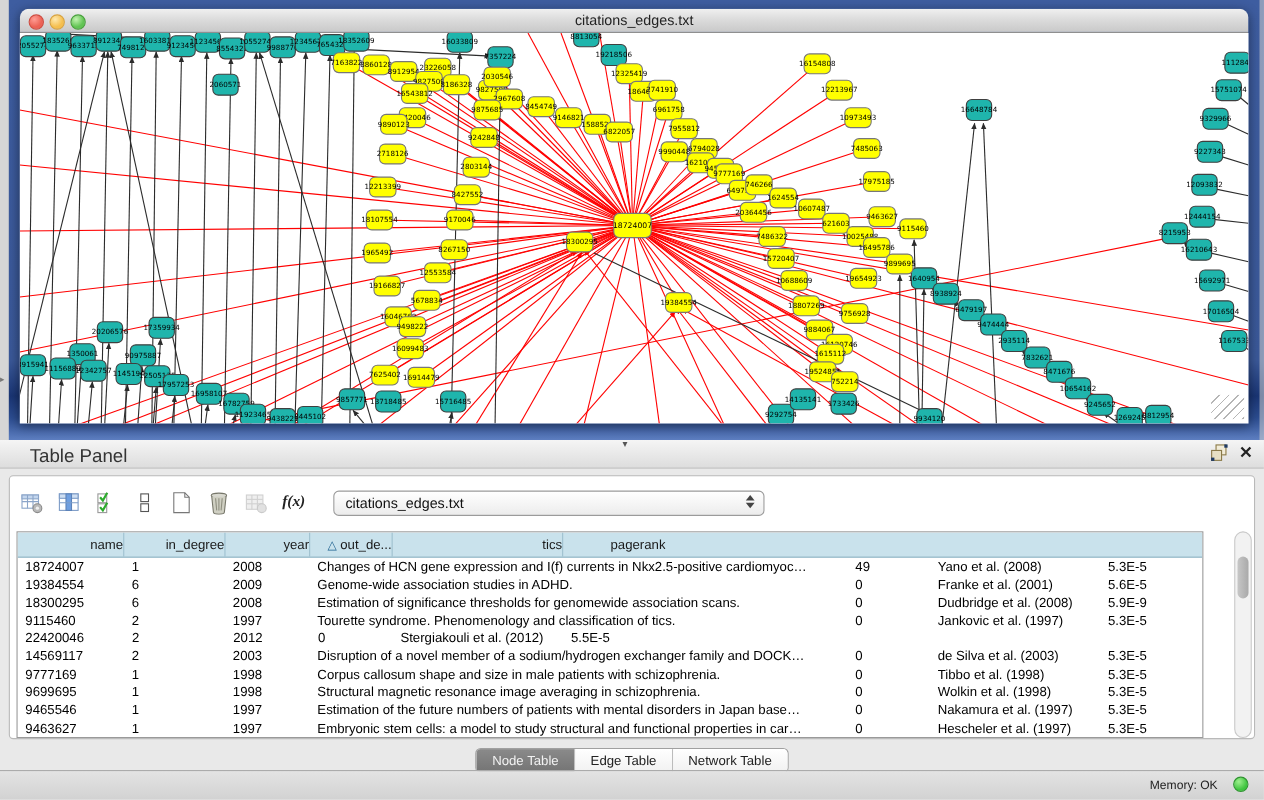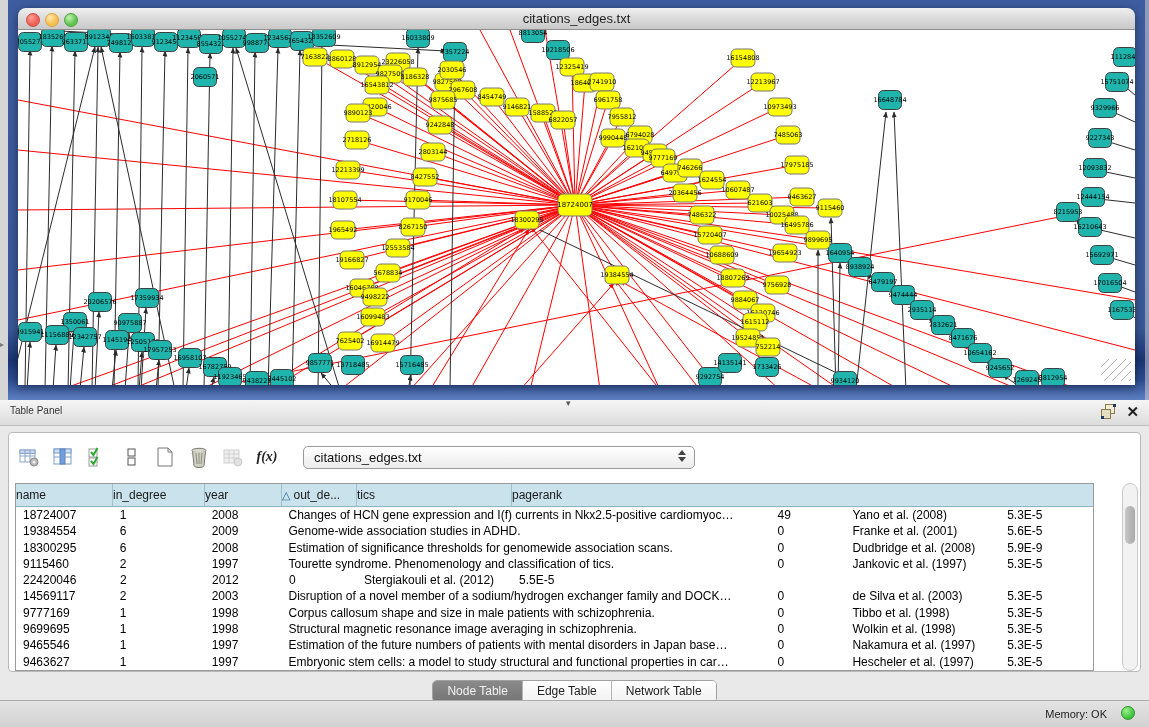--- a/index.html
+++ b/index.html
@@ -23,21 +23,21 @@
   .tl-yellow{left:27px;background:radial-gradient(circle at 35% 30%,#ffe9ae,#f5bf4f 60%);border:1px solid #d9a33e;}
   .tl-green{left:46px;background:radial-gradient(circle at 35% 30%,#c2f3b0,#62c454 60%);border:1px solid #47a03a;}
   .net-canvas{position:absolute;left:0;top:22px;width:1117px;height:355px;background:#ffffff;overflow:hidden;}
   .net-canvas svg{display:block;}
   .resize-grip{position:absolute;right:4px;bottom:4px;width:30px;height:22px;
     background:repeating-linear-gradient(135deg,transparent 0 5px,#b5b5b5 5px 6px);}
   
   .table-panel{position:absolute;left:0;top:400px;width:1149px;height:327px;background:#e9e9e9;}
   .panel-header{position:absolute;left:0;top:0;width:100%;height:26px;
     background:linear-gradient(180deg,#f5f5f5,#dddddd);border-bottom:1px solid #bdbdbd;box-sizing:border-box;}
-  .panel-header .ptitle{position:absolute;left:10px;top:5px;font-size:10px;color:#333;}
+  .panel-header .ptitle{position:absolute;left:27px;top:5px;font-size:17px;color:#333;}
   .splitter-grip{position:absolute;left:566px;top:-2px;font-size:9px;color:#555;}
   .ph-icons{position:absolute;right:10px;top:4px;display:flex;gap:10px;align-items:center;}
   .float-icon{width:15px;height:15px;position:relative;}
   .float-icon .sq1{position:absolute;left:4px;top:0;width:8px;height:8px;border:1px solid #8a7a4a;background:#f2ecd8;}
   .float-icon .sq2{position:absolute;left:0;top:5px;width:8px;height:8px;border:1px solid #8a7a4a;background:#e6dfc4;}
   .float-icon .d1,.float-icon .d2{position:absolute;width:3px;height:3px;background:#1f3a63;}
   .float-icon .d1{right:0;top:0;}.float-icon .d2{left:0;bottom:0;}
   .close-x{font-size:15px;font-weight:bold;color:#222;line-height:15px;cursor:default;}
   .inner-panel{position:absolute;left:8px;top:32px;width:1133px;height:240px;background:#ffffff;
     border:1px solid #b9b9b9;border-radius:4px;box-sizing:border-box;}
@@ -47,21 +47,21 @@
     background:linear-gradient(180deg,#ffffff,#ececec);position:relative;display:flex;align-items:center;box-sizing:border-box;}
   .tb-dropdown .dval{font-size:13px;color:#111;padding-left:10px;}
   .dd-arrows{position:absolute;right:8px;top:3px;display:flex;flex-direction:column;gap:2px;}
   .dd-arrows i{display:block;width:0;height:0;border-left:4px solid transparent;border-right:4px solid transparent;}
   .dd-up{border-bottom:5px solid #444;}
   .dd-down{border-top:5px solid #444;}
   
   .data-table{position:absolute;left:6px;top:50px;width:1079px;height:188px;
     border:1px solid #9a9a9a;box-sizing:border-box;background:#fff;overflow:hidden;}
   .thead{display:flex;height:23px;background:#c9e2ec;border-bottom:1px solid #8fb4c4;box-sizing:border-box;}
-  .th{font-size:12px;color:#1a1a1a;text-align:left;line-height:22px;border-right:1px solid #9ec0cf;
+  .th{font-size:12px;color:#1a1a1a;text-align:right;line-height:22px;border-right:1px solid #9ec0cf;
       box-sizing:border-box;overflow:hidden;white-space:nowrap;}
   .th:last-child{border-right:none;}
   .sort-tri{color:#1b5f8e;font-size:11px;margin-right:3px;}
   .trow{display:flex;height:16.3px;}
   .td{font-size:12px;color:#000;line-height:16px;padding-left:7px;box-sizing:border-box;
       overflow:hidden;white-space:nowrap;}
   .tscroll{position:absolute;left:1113px;top:50px;width:16px;height:188px;background:#f2f2f2;
     border:1px solid #c9c9c9;border-radius:8px;box-sizing:border-box;}
   .tthumb{position:absolute;left:2px;top:22px;width:10px;height:38px;border-radius:5px;
     background:linear-gradient(90deg,#c7c7c7,#a9a9a9);}

